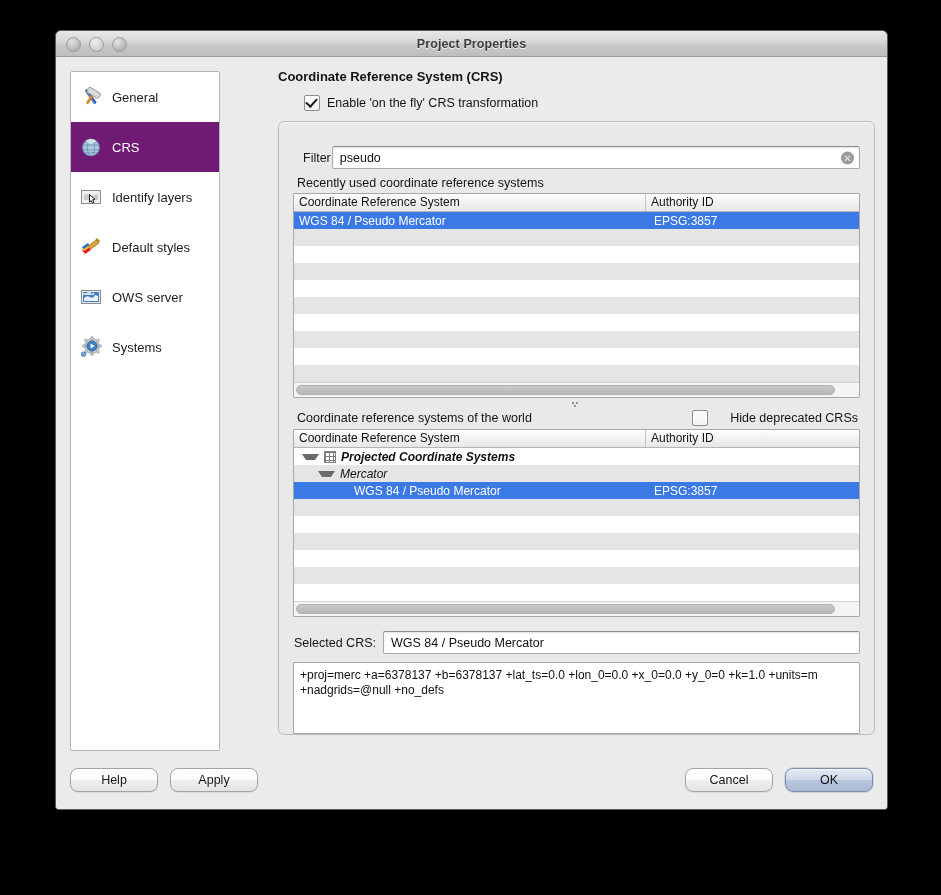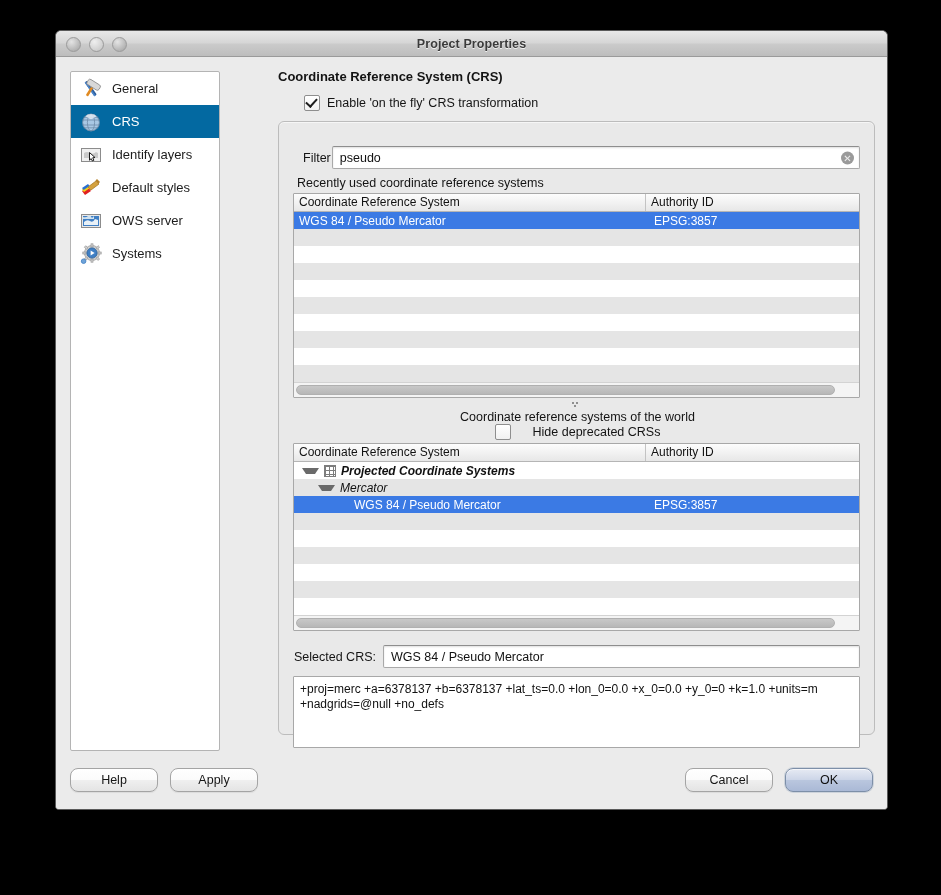--- a/index.html
+++ b/index.html
@@ -46,25 +46,25 @@
   
   .sidebar{
     position:absolute;left:14px;top:14px;width:148px;height:678px;
     background:#ffffff;
     border:1px solid #b4b4b4;
     border-radius:2px;
     overflow:hidden;
   }
   .side-item{
     display:flex;align-items:center;gap:9px;
-    height:33px;padding:0 8px;
+    height:50px;padding:0 8px;
     font-size:13px;color:#1c1c1c;
     cursor:default;
   }
-  .side-item.sel{background:#0369a1;color:#ffffff;}
+  .side-item.sel{background:#701a75;color:#ffffff;}
   .side-label{white-space:nowrap;}
   .side-ico{width:24px;height:24px;flex:0 0 24px;position:relative;}
 
   
   .pane{position:absolute;left:170px;top:12px;right:12px;}
   .pane-title{
     font-size:13px;font-weight:bold;color:#141414;margin:0 0 11px 52px;
   }
   .cb-row{display:flex;align-items:center;gap:7px;margin:0 0 10px 78px;}
   .checkbox{
@@ -166,21 +166,21 @@
   .splitter{
     height:12px;display:flex;align-items:center;justify-content:center;
   }
   .splitter-dots{
     width:9px;height:5px;
     background:
       radial-gradient(circle 1px at 1px 1px,#8f8f8f 99%,transparent),
       radial-gradient(circle 1px at 5px 1px,#8f8f8f 99%,transparent),
       radial-gradient(circle 1px at 3px 4px,#8f8f8f 99%,transparent);
   }
-  .world-row{display:flex;align-items:center;justify-content:space-between;margin:0 2px 3px 4px;flex-direction:column;}
+  .world-row{display:flex;align-items:center;justify-content:space-between;margin:0 2px 3px 4px;}
   .hide-dep{display:flex;align-items:center;gap:22px;font-size:12.5px;color:#141414;}
 
   .sel-crs-row{display:flex;align-items:center;gap:7px;margin:14px 0 8px 1px;}
   .sel-crs-label{font-size:12.5px;color:#141414;white-space:nowrap;}
   .proj-box{
     border:1px solid #a8a8a8;background:#ffffff;height:72px;
     padding:5px 6px;box-sizing:border-box;
     font-size:12px;color:#111;line-height:15px;
     word-break:break-word;border-radius:1px;
   }

